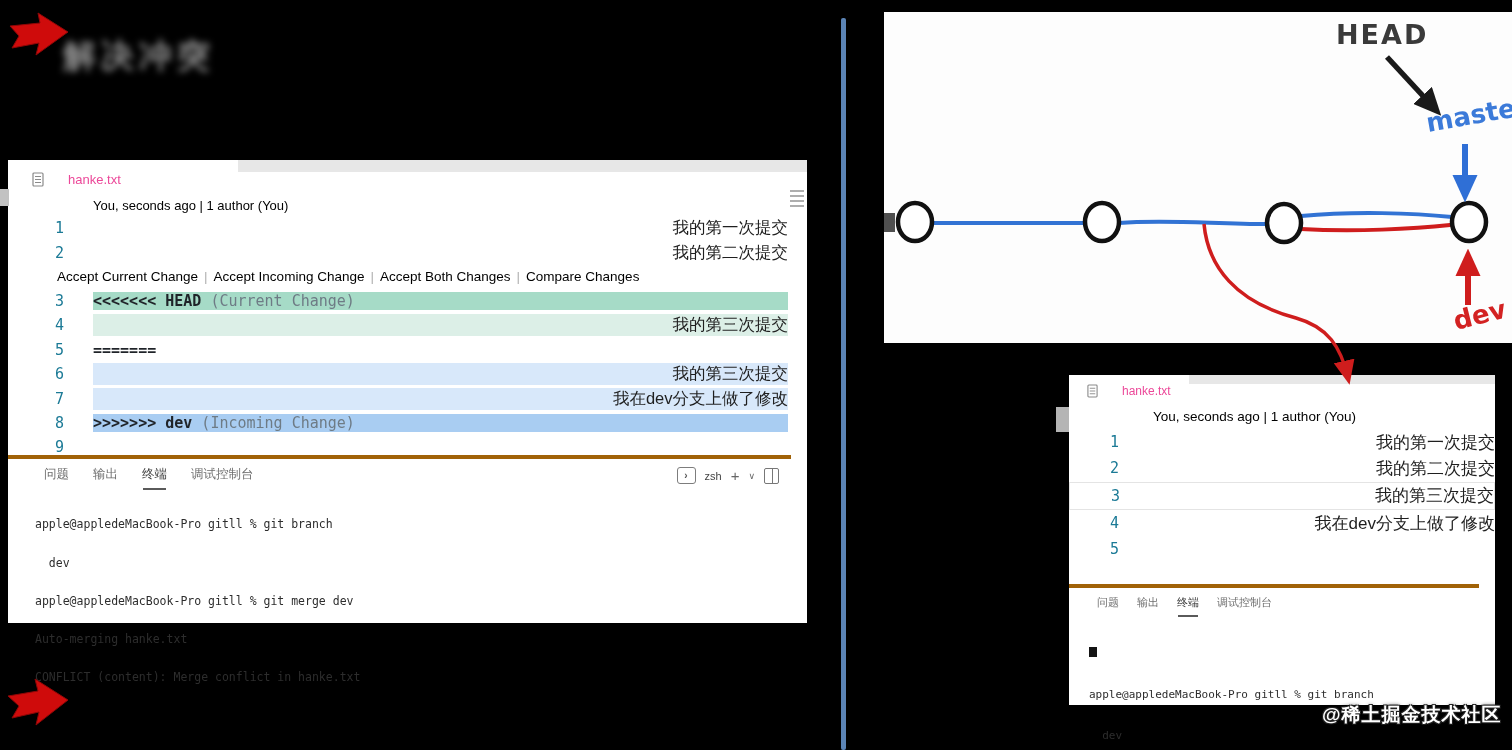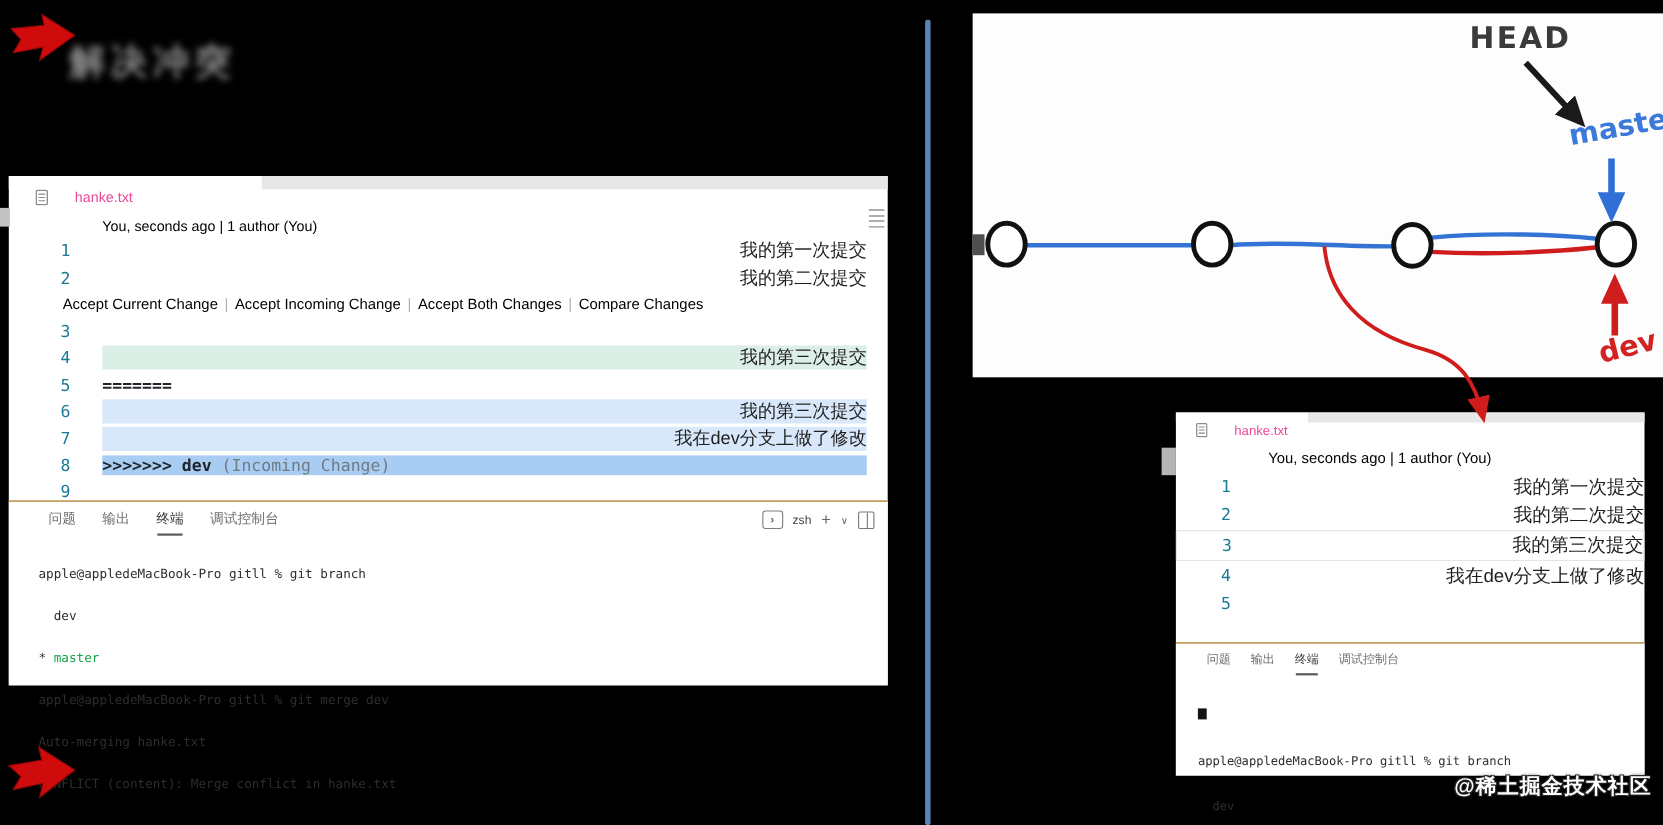--- a/index.html
+++ b/index.html
@@ -40,21 +40,21 @@
   #editor1 .codelens2{height:24px;display:flex;align-items:center;padding-left:49px;font-size:13.5px;gap:6px;}
   #editor1 .codelens2 .sep{color:#b0b0b0;}
   #editor1 .row{height:24.4px;}
   #editor1 .num{width:56px;font-size:15px;}
   #editor1 .content{margin-left:29px;margin-right:19px;font-size:16.5px;}
   #editor1 .content.mono-line{font-size:15px;}
   .actions-icon{position:absolute;right:3px;top:30px;width:14px;height:17px;
      background:repeating-linear-gradient(#9a9a9a 0 2px,transparent 2px 5px);opacity:.8;}
 
   
-  .panel{position:absolute;left:0;right:0;bottom:0;border-top:1px solid #a16207;background:#fff;}
+  .panel{position:absolute;left:0;right:16px;bottom:0;border-top:4px solid #a16207;background:#fff;}
   .panel-tabs{display:flex;align-items:center;color:#6e6e6e;}
   .panel-tab{position:relative;cursor:default;}
   .panel-tab.active{color:#3c3c3c;}
   .panel-tab.active::after{content:"";position:absolute;left:1px;right:1px;bottom:-7px;height:2px;background:#5a5a5a;}
   .panel-controls{position:absolute;display:flex;align-items:center;gap:9px;color:#555;}
   .term-prompt-icon{width:17px;height:15px;border:1px solid #7d7d7d;border-radius:3px;
      display:flex;align-items:center;justify-content:center;font-size:10px;font-weight:700;color:#555;}
   .split-icon{width:13px;height:14px;border:1.4px solid #777;border-radius:2px;position:relative;}
   .split-icon::after{content:"";position:absolute;left:50%;top:0;bottom:0;width:1.4px;background:#777;}
   .chev{font-size:9px;color:#666;}
@@ -138,20 +138,21 @@
     <span class="sep">|</span>
     <span>Accept Incoming Change</span>
     <span class="sep">|</span>
     <span>Accept Both Changes</span>
     <span class="sep">|</span>
     <span>Compare Changes</span>
   </div>
 
   <div class="row">
     <span class="num">3</span>
+    <span class="content mono-line hl-green-dark"><span class="mono-b">&lt;&lt;&lt;&lt;&lt;&lt;&lt; HEAD</span><span class="mono-suffix"> (Current Change)</span></span>
   </div>
   <div class="row">
     <span class="num">4</span>
     <span class="content cn hl-green">我的第三次提交</span>
   </div>
   <div class="row">
     <span class="num">5</span>
     <span class="content mono-line"><span class="mono-b">=======</span></span>
   </div>
   <div class="row">
@@ -181,21 +182,20 @@
         <span class="term-prompt-icon">›</span>
         <span style="font-size:11px;color:#444;">zsh</span>
         <span class="plus">+</span>
         <span class="chev">∨</span>
         <span class="split-icon"></span>
       </div>
     </div>
     <div class="term">
       <div>apple@appledeMacBook-Pro gitll % git branch</div>
       <div>  dev</div>
-      <div><span>* </span><span class="green">master</span></div>
       <div>apple@appledeMacBook-Pro gitll % git merge dev</div>
       <div>Auto-merging hanke.txt</div>
       <div>CONFLICT (content): Merge conflict in hanke.txt</div>
       
       
     </div>
   </div>
 </div>
 <div class="notch" style="left:0;top:189px;width:9px;height:17px;"></div>
 

